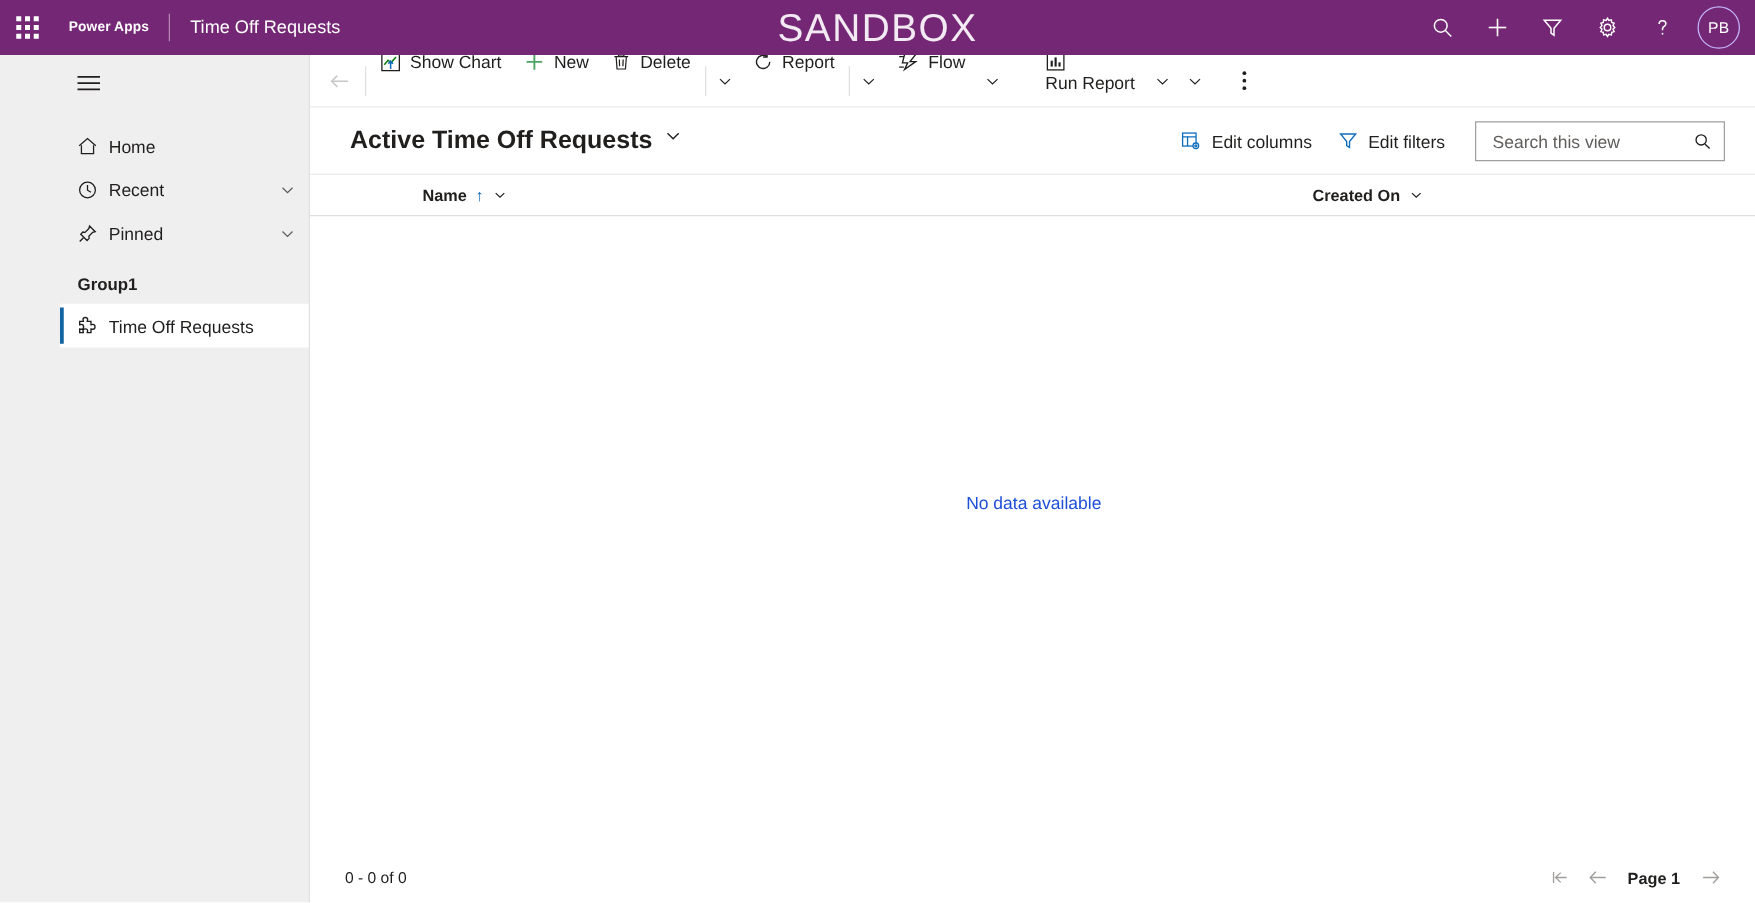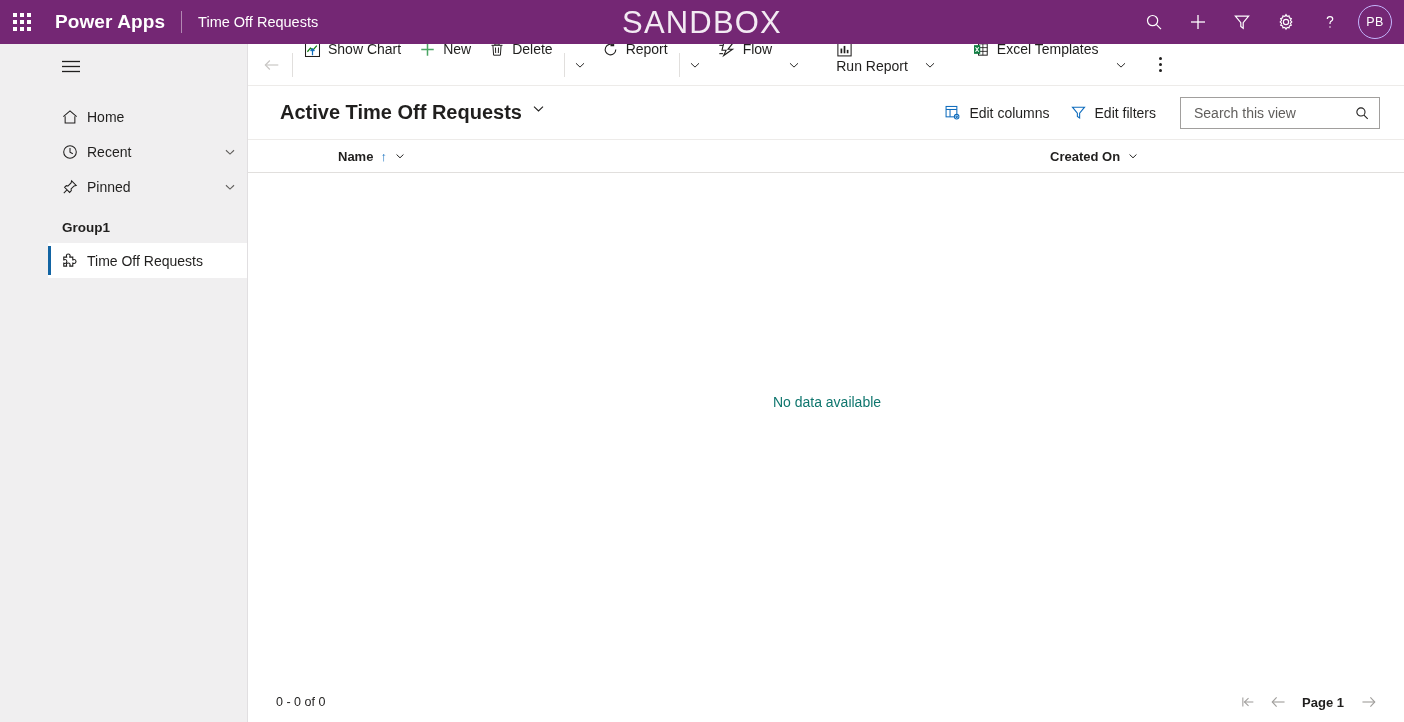--- a/index.html
+++ b/index.html
@@ -47,21 +47,21 @@
     grid-template-rows: repeat(3, 4px);
     gap: 3px;
   }
   .waffle-grid i {
     display: block;
     width: 4px;
     height: 4px;
     background: #ffffff;
   }
   .brand {
-    font-size: 19px;
+    font-size: 11px;
     font-weight: bold;
     color: #ffffff;
     padding-left: 11px;
     letter-spacing: .1px;
     white-space: nowrap;
   }
   .brand-sep {
     width: 1px;
     height: 22px;
     background: rgba(255,255,255,.45);
@@ -394,21 +394,21 @@
   .grid-body {
     flex: 1;
     min-height: 0;
     display: flex;
     align-items: center;
     justify-content: center;
     position: relative;
   }
   .no-data {
     font-size: 14px;
-    color: #0f766e;
+    color: #1d4ed8;
     margin-top: -52px;
     margin-left: 2px;
   }
 
   
   .gridfooter {
     height: 40px;
     min-height: 40px;
     display: flex;
     align-items: center;
@@ -659,33 +659,20 @@
             </svg>
           </span>
           <span>Run Report</span>
         </div>
         <div class="cmd-caret">
           <svg width="14" height="14" viewBox="0 0 16 16" fill="none" stroke="#201f1e" stroke-width="1.1">
             <path d="M3.4 6 L8 10.4 L12.6 6"></path>
           </svg>
         </div>
 
-        <div class="cmd" style="margin-left:20px;">
-          <span class="ci">
-            <svg width="18" height="17" viewBox="0 0 18 18" fill="none">
-              <rect x="6.4" y="3" width="9.2" height="12" stroke="#201f1e" stroke-width="1.05"></rect>
-              <line x1="6.4" y1="7" x2="15.6" y2="7" stroke="#201f1e" stroke-width=".9"></line>
-              <line x1="6.4" y1="11" x2="15.6" y2="11" stroke="#201f1e" stroke-width=".9"></line>
-              <line x1="11" y1="3" x2="11" y2="15" stroke="#201f1e" stroke-width=".9"></line>
-              <rect x="1.6" y="4.4" width="6.6" height="9.2" fill="#107c41"></rect>
-              <path d="M3.2 6.6 L6.6 11.4 M6.6 6.6 L3.2 11.4" stroke="#ffffff" stroke-width="1.15"></path>
-            </svg>
-          </span>
-          <span>Excel Templates</span>
-        </div>
         <div class="cmd-caret">
           <svg width="14" height="14" viewBox="0 0 16 16" fill="none" stroke="#201f1e" stroke-width="1.1">
             <path d="M3.4 6 L8 10.4 L12.6 6"></path>
           </svg>
         </div>
 
         <div class="cmd-more" style="margin-left:12px;">
           <span class="dots-v">
               <i></i>
               <i></i>

